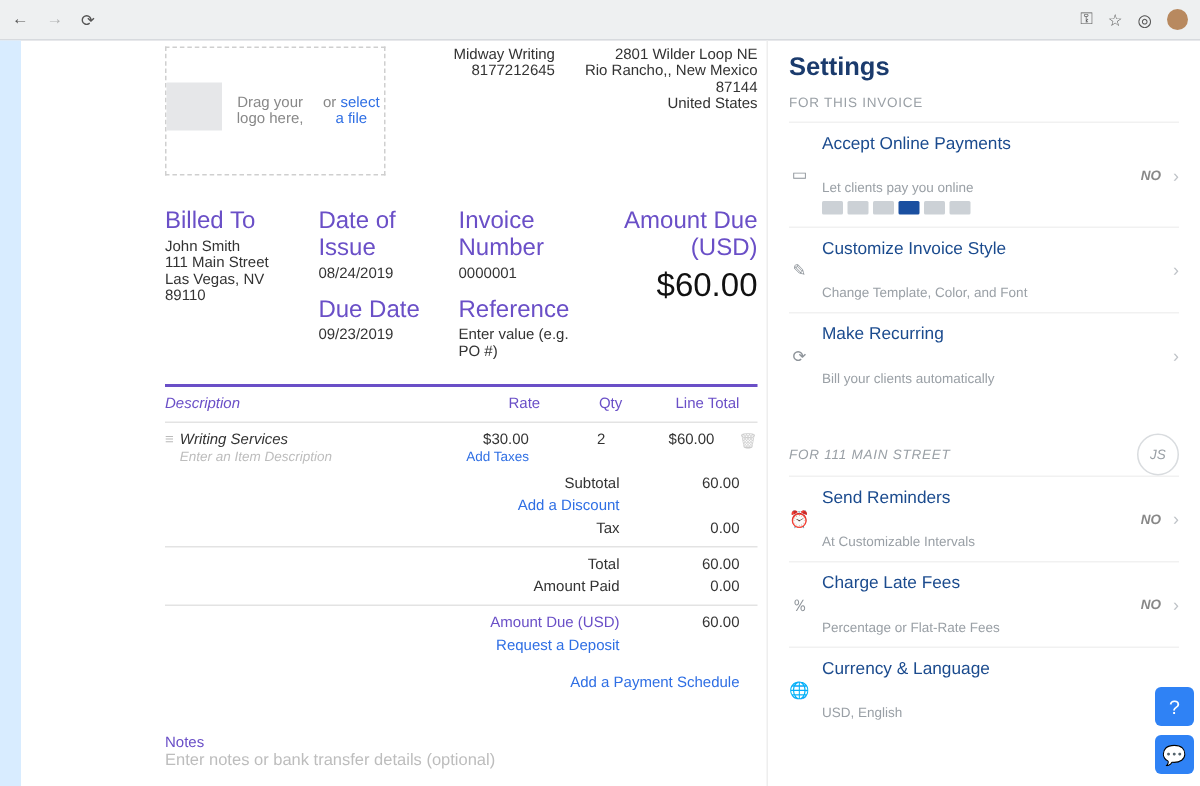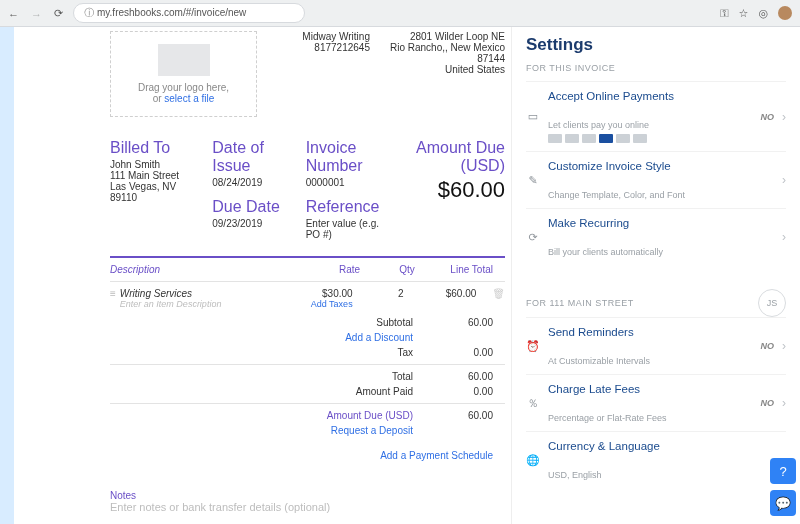--- a/index.html
+++ b/index.html
@@ -7,21 +7,21 @@
   .chrome .nav{display:flex;gap:12px;color:#555;}
   .chrome .url{flex:0 0 210px;height:18px;border-radius:10px;background:#fff;border:1px solid #d7dade;font-size:10px;color:#555;padding:0 10px;line-height:18px;}
   .chrome .spacer{flex:1;}
   .chrome .ricons{display:flex;gap:10px;color:#555;align-items:center;}
   .avatar-sm{width:14px;height:14px;border-radius:50%;background:#b8895f;}
   .page{display:flex;height:498px;}
   .leftrail{width:14px;background:linear-gradient(#d8ecff,#d8ecff);}
   .gutter{width:90px;}
   .invoice{flex:1;padding:4px 6px 0 6px;max-width:410px;}
   .hdr{display:flex;gap:6px;}
-  .logo-drop{width:145px;height:84px;border:1px dashed #cfcfcf;display:flex;flex-direction:column;align-items:center;justify-content:center;color:#888;text-align:center;font-size:10px;position:relative;}
+  .logo-drop{width:145px;height:84px;border:1px dashed #cfcfcf;display:flex;flex-direction:row;align-items:center;justify-content:center;color:#888;text-align:center;font-size:10px;position:relative;}
   .logo-drop .ph{width:52px;height:32px;background:#e6e7e9;margin-bottom:6px;position:relative;}
   .logo-drop a{color:#2f6fe4;text-decoration:none;}
   .company{flex:1;display:flex;gap:20px;font-size:10px;}
   .company .col{text-align:right;}
   .meta{display:flex;gap:14px;margin-top:22px;}
   .meta .mcol{flex:1;}
   .meta label{display:block;color:#6a4fc7;font-size:16px;margin-bottom:2px;}
   .meta .val{font-size:10px;color:#333;}
   .placeholder{color:#bdbdbd;}
   .amount-due{text-align:right;}
@@ -51,38 +51,35 @@
   .srow{display:flex;align-items:center;gap:8px;padding:8px 0;border-top:1px solid #f1f1f1;cursor:pointer;}
   .srow:first-of-type{border-top:none;}
   .sicon{width:14px;height:14px;color:#8e949a;flex:0 0 14px;display:flex;align-items:center;justify-content:center;}
   .sbody{flex:1;}
   .stitle{color:#1b4b8e;font-size:11.5px;}
   .sdesc{color:#9aa0a6;font-size:9px;margin-top:18px;}
   .badge{font-size:9px;color:#888;font-weight:600;font-style:italic;}
   .chev{color:#bfc3c8;font-size:12px;}
   .paylogos{display:flex;gap:3px;margin-top:4px;}
   .paylogos span{width:14px;height:9px;background:#ccd1d6;border-radius:1px;}
-  .for-client{display:flex;align-items:center;justify-content:space-between;margin-top:24px;}
+  .for-client{display:flex;align-items:center;justify-content:space-between;margin-top:24px;font-style:italic;}
   .js{width:26px;height:26px;border-radius:50%;border:1px solid #d9dcdf;color:#9aa0a6;font-size:9px;display:flex;align-items:center;justify-content:center;}
   .trash{color:#ccc;margin-left:4px;}
   .fabs{position:fixed;right:4px;bottom:8px;display:flex;flex-direction:column;gap:6px;}
   .fab{width:26px;height:26px;border-radius:4px;background:#2f82f5;color:#fff;display:flex;align-items:center;justify-content:center;font-size:13px;}
 </style>
 </head>
 <body>
 
 <div class="chrome">
   <div class="nav">
     <span>←</span>
     <span style="opacity:.4">→</span>
     <span>⟳</span>
   </div>
-  <div class="url">
-    <span style="color:#888">ⓘ </span><span>my.freshbooks.com/#/invoice/new</span>
-  </div>
   <div class="spacer"></div>
   <div class="ricons">
     <span>⚿</span>
     <span>☆</span>
     <span>◎</span>
     <div class="avatar-sm"></div>
   </div>
 </div>
 
 <div class="page">

